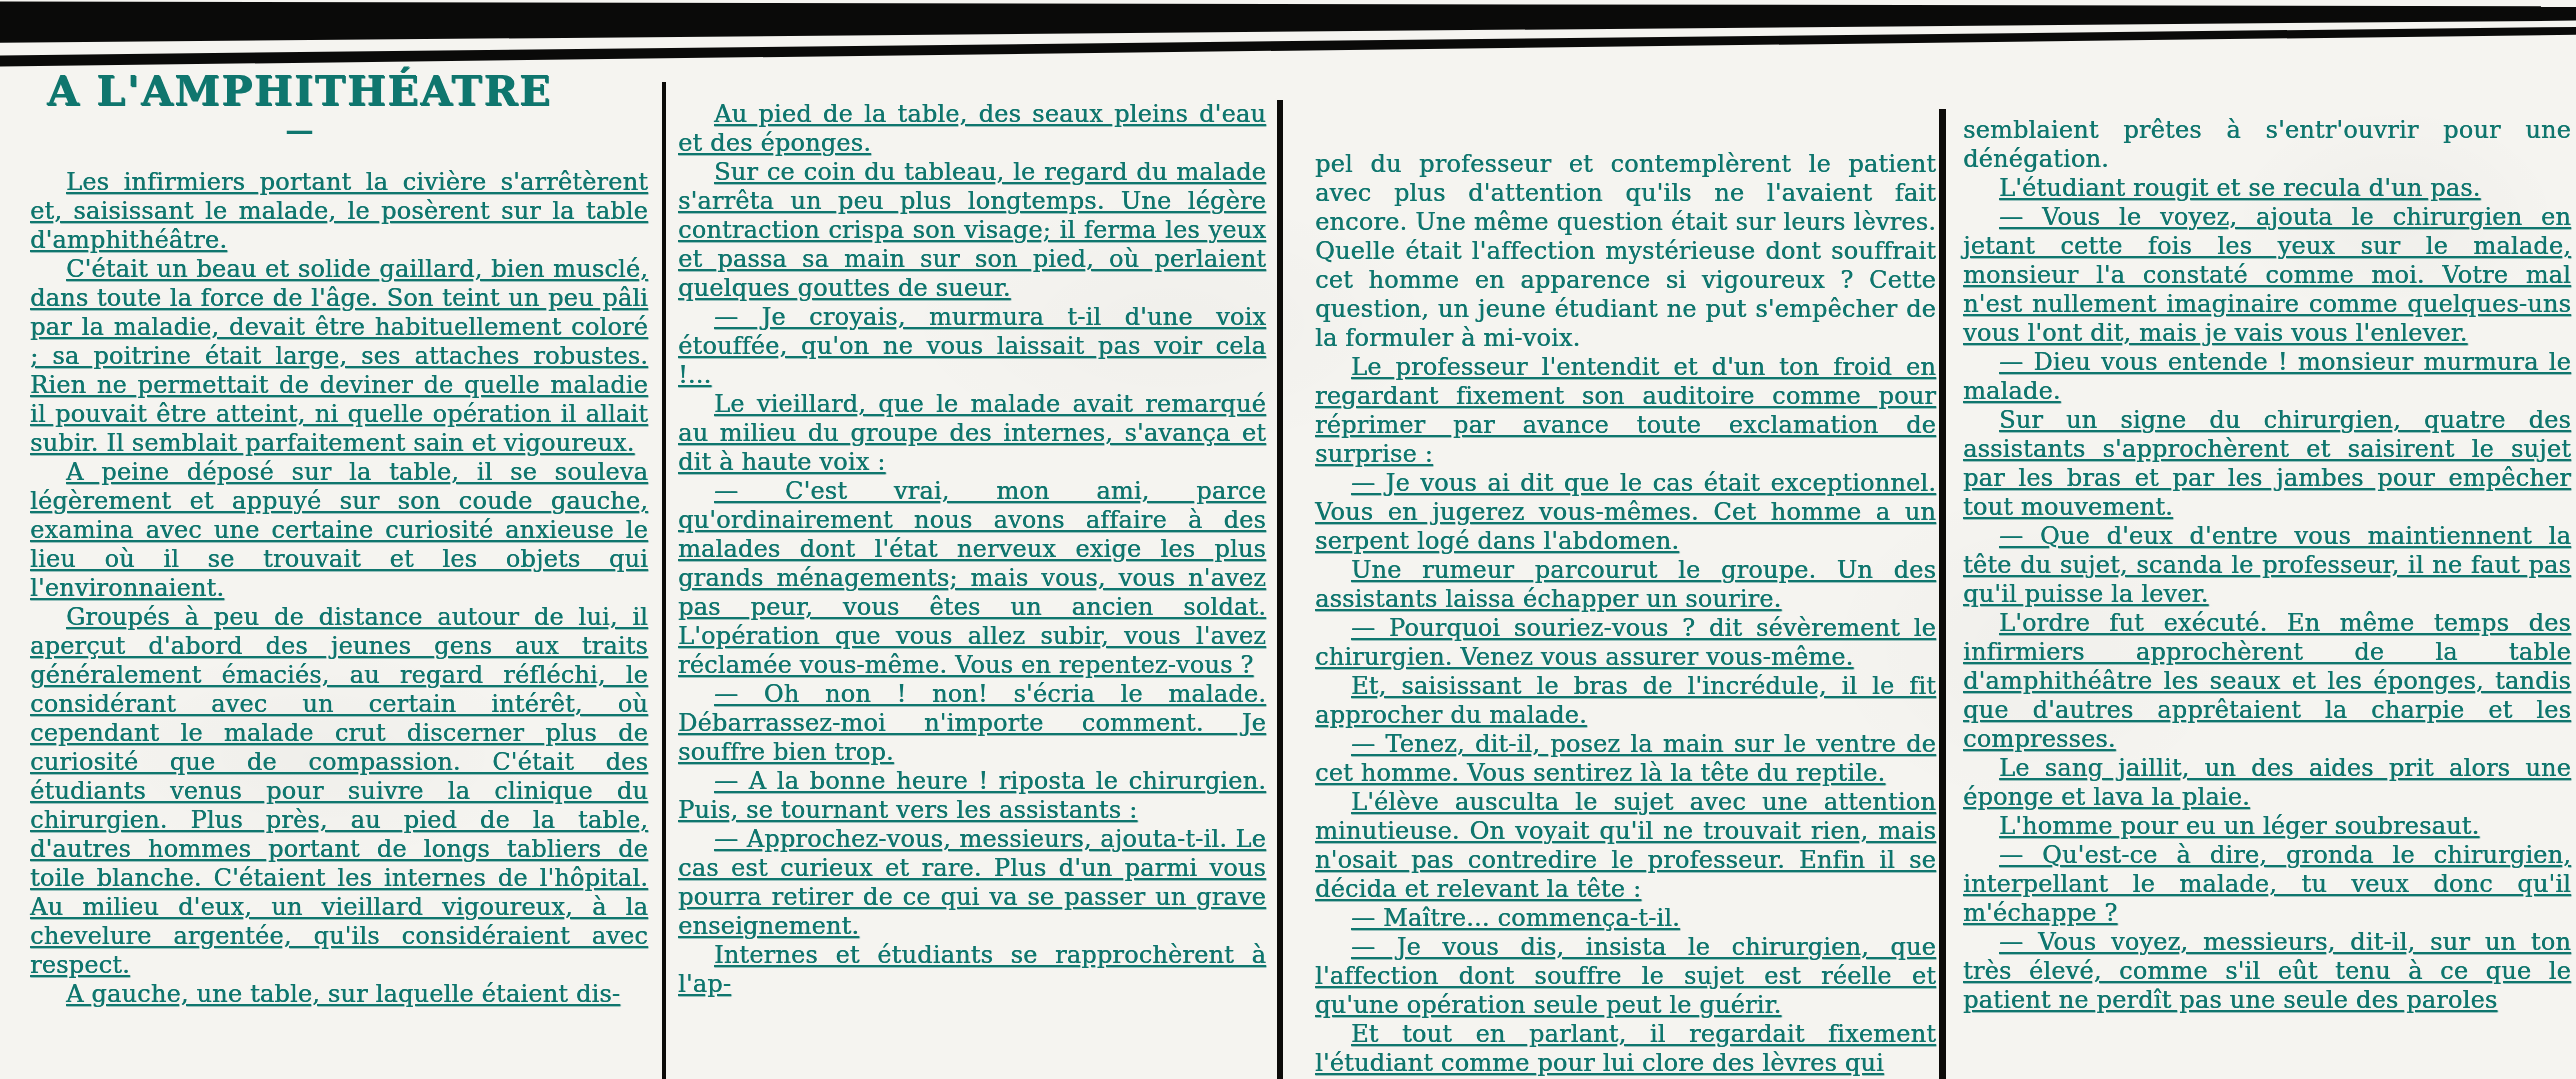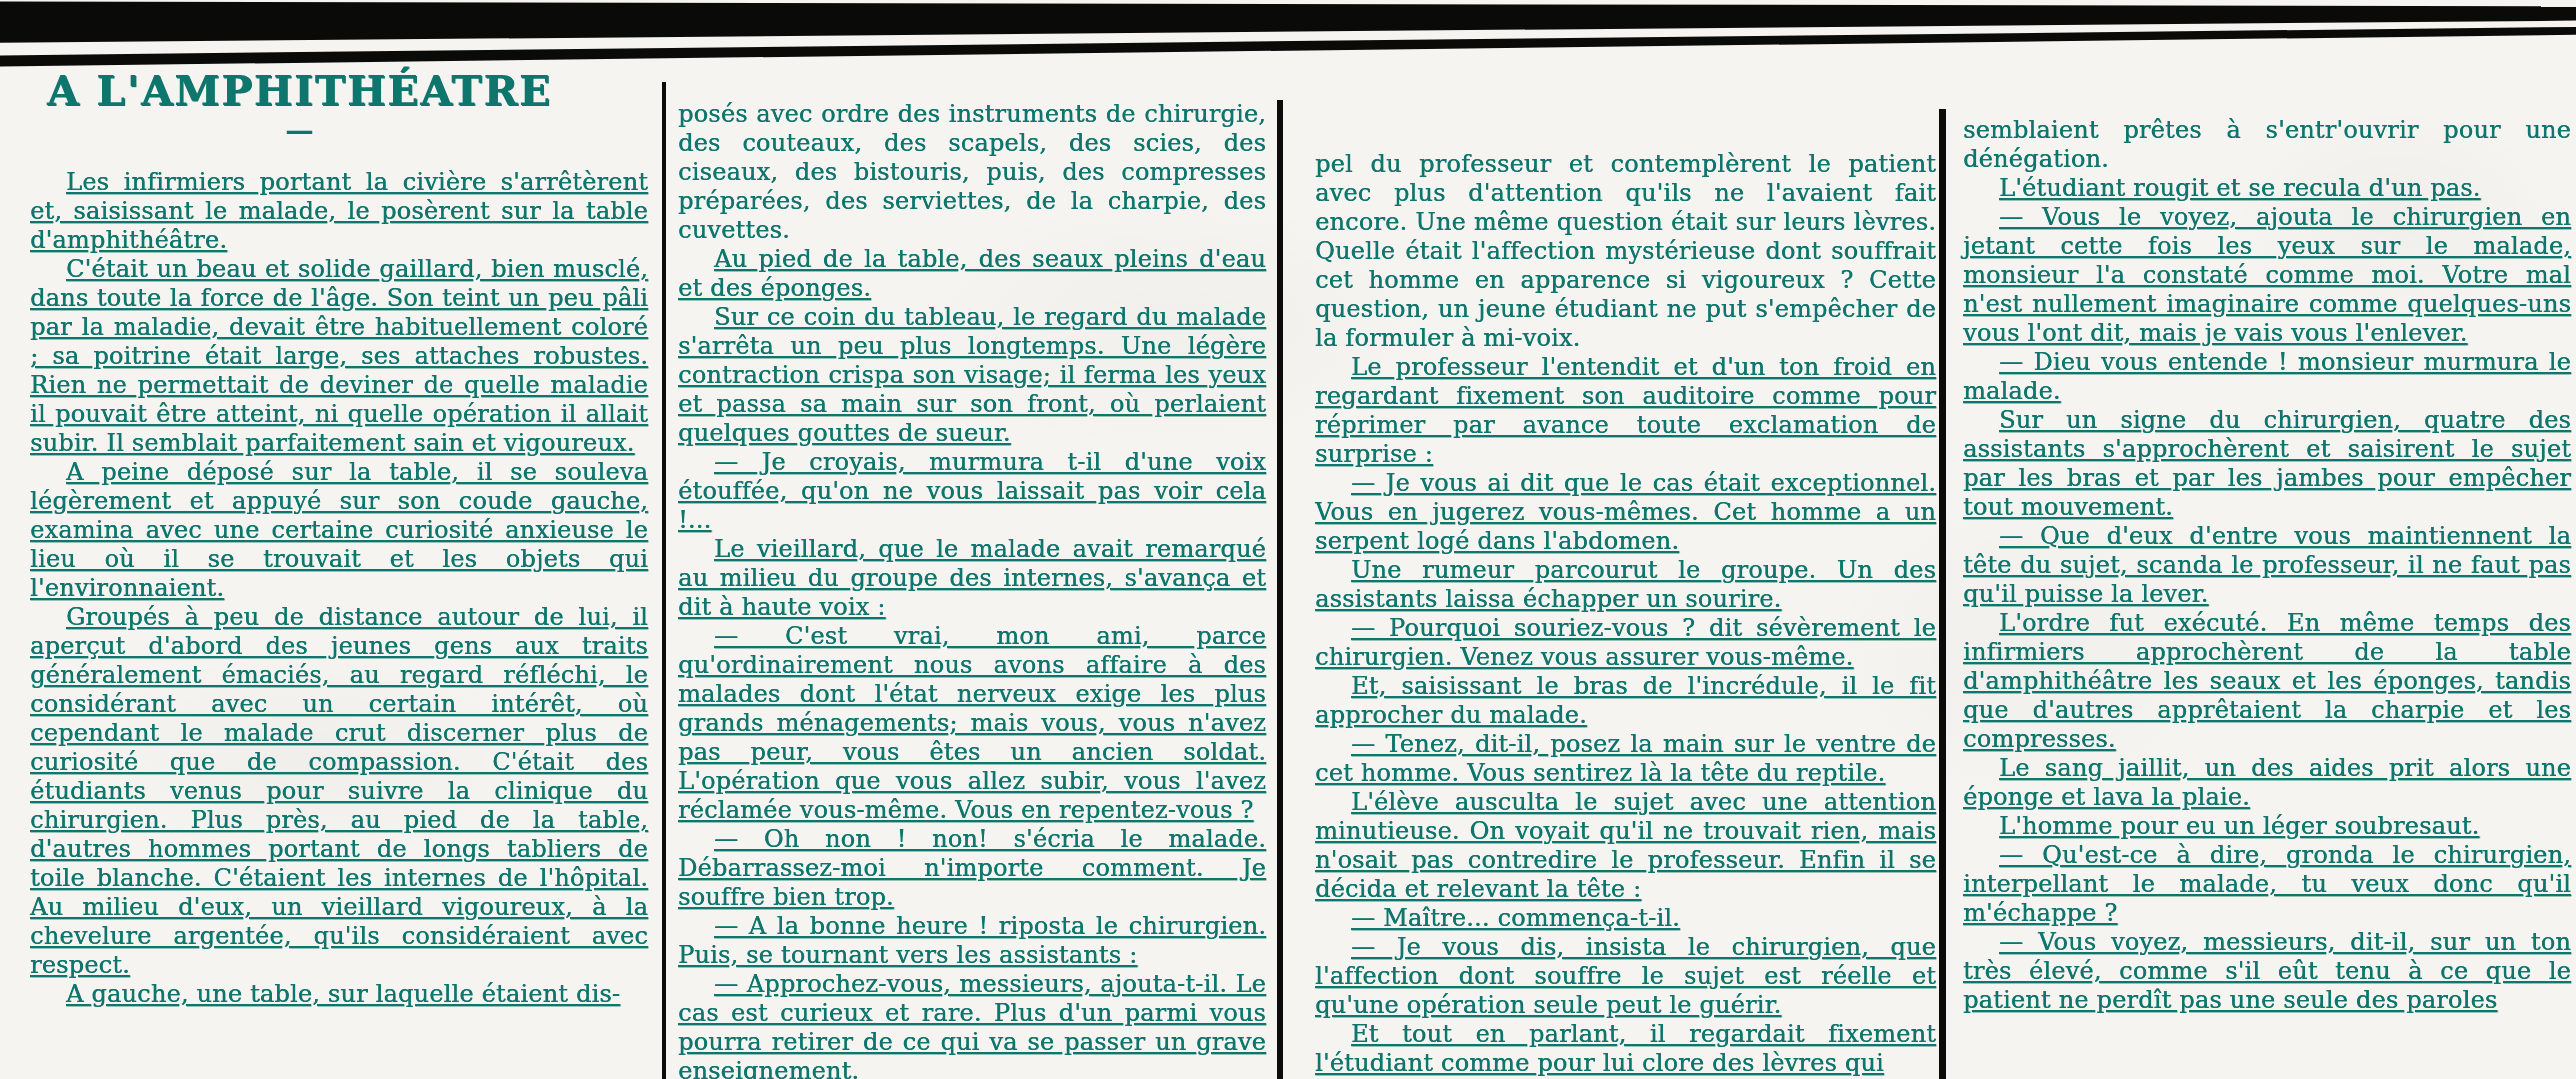--- a/index.html
+++ b/index.html
@@ -65,23 +65,22 @@
   </div>
 
   <div class="col col-1">
       <p class="indent">Les infirmiers portant la civière s'arrêtèrent et, saisissant le malade, le posèrent sur la table d'amphithéâtre.</p>
       <p class="indent">C'était un beau et solide gaillard, bien musclé, dans toute la force de l'âge. Son teint un peu pâli par la maladie, devait être habituellement coloré ; sa poitrine était large, ses attaches robustes. Rien ne permettait de deviner de quelle maladie il pouvait être atteint, ni quelle opération il allait subir. Il semblait parfaitement sain et vigoureux.</p>
       <p class="indent">A peine déposé sur la table, il se souleva légèrement et appuyé sur son coude gauche, examina avec une certaine curiosité anxieuse le lieu où il se trouvait et les objets qui l'environnaient.</p>
       <p class="indent">Groupés à peu de distance autour de lui, il aperçut d'abord des jeunes gens aux traits généralement émaciés, au regard réfléchi, le considérant avec un certain intérêt, où cependant le malade crut discerner plus de curiosité que de compassion. C'était des étudiants venus pour suivre la clinique du chirurgien. Plus près, au pied de la table, d'autres hommes portant de longs tabliers de toile blanche. C'étaient les internes de l'hôpital. Au milieu d'eux, un vieillard vigoureux, à la chevelure argentée, qu'ils considéraient avec respect.</p>
       <p class="indent">A gauche, une table, sur laquelle étaient dis-</p>
     </div>
   <div class="col col-2">
-      <p>posés avec ordre des instruments de chirurgie, des couteaux, des scapels, des scies, des ciseaux, des bistouris, puis, des compresses préparées, des serviettes, de la charpie, des cuvettes.</p>
       <p class="indent">Au pied de la table, des seaux pleins d'eau et des éponges.</p>
-      <p class="indent">Sur ce coin du tableau, le regard du malade s'arrêta un peu plus longtemps. Une légère contraction crispa son visage; il ferma les yeux et passa sa main sur son front, où perlaient quelques gouttes de sueur.</p>
+      <p class="indent">Sur ce coin du tableau, le regard du malade s'arrêta un peu plus longtemps. Une légère contraction crispa son visage; il ferma les yeux et passa sa main sur son pied, où perlaient quelques gouttes de sueur.</p>
       <p class="indent">— Je croyais, murmura t-il d'une voix étouffée, qu'on ne vous laissait pas voir cela !...</p>
       <p class="indent">Le vieillard, que le malade avait remarqué au milieu du groupe des internes, s'avança et dit à haute voix :</p>
       <p class="indent">— C'est vrai, mon ami, parce qu'ordinairement nous avons affaire à des malades dont l'état nerveux exige les plus grands ménagements; mais vous, vous n'avez pas peur, vous êtes un ancien soldat. L'opération que vous allez subir, vous l'avez réclamée vous-même. Vous en repentez-vous ?</p>
       <p class="indent">— Oh non ! non! s'écria le malade. Débarrassez-moi n'importe comment. Je souffre bien trop.</p>
       <p class="indent">— A la bonne heure ! riposta le chirurgien. Puis, se tournant vers les assistants :</p>
       <p class="indent">— Approchez-vous, messieurs, ajouta-t-il. Le cas est curieux et rare. Plus d'un parmi vous pourra retirer de ce qui va se passer un grave enseignement.</p>
       <p class="indent">Internes et étudiants se rapprochèrent à l'ap-</p>
     </div>
   <div class="col col-3">
       <p>pel du professeur et contemplèrent le patient avec plus d'attention qu'ils ne l'avaient fait encore. Une même question était sur leurs lèvres. Quelle était l'affection mystérieuse dont souffrait cet homme en apparence si vigoureux ? Cette question, un jeune étudiant ne put s'empêcher de la formuler à mi-voix.</p>

